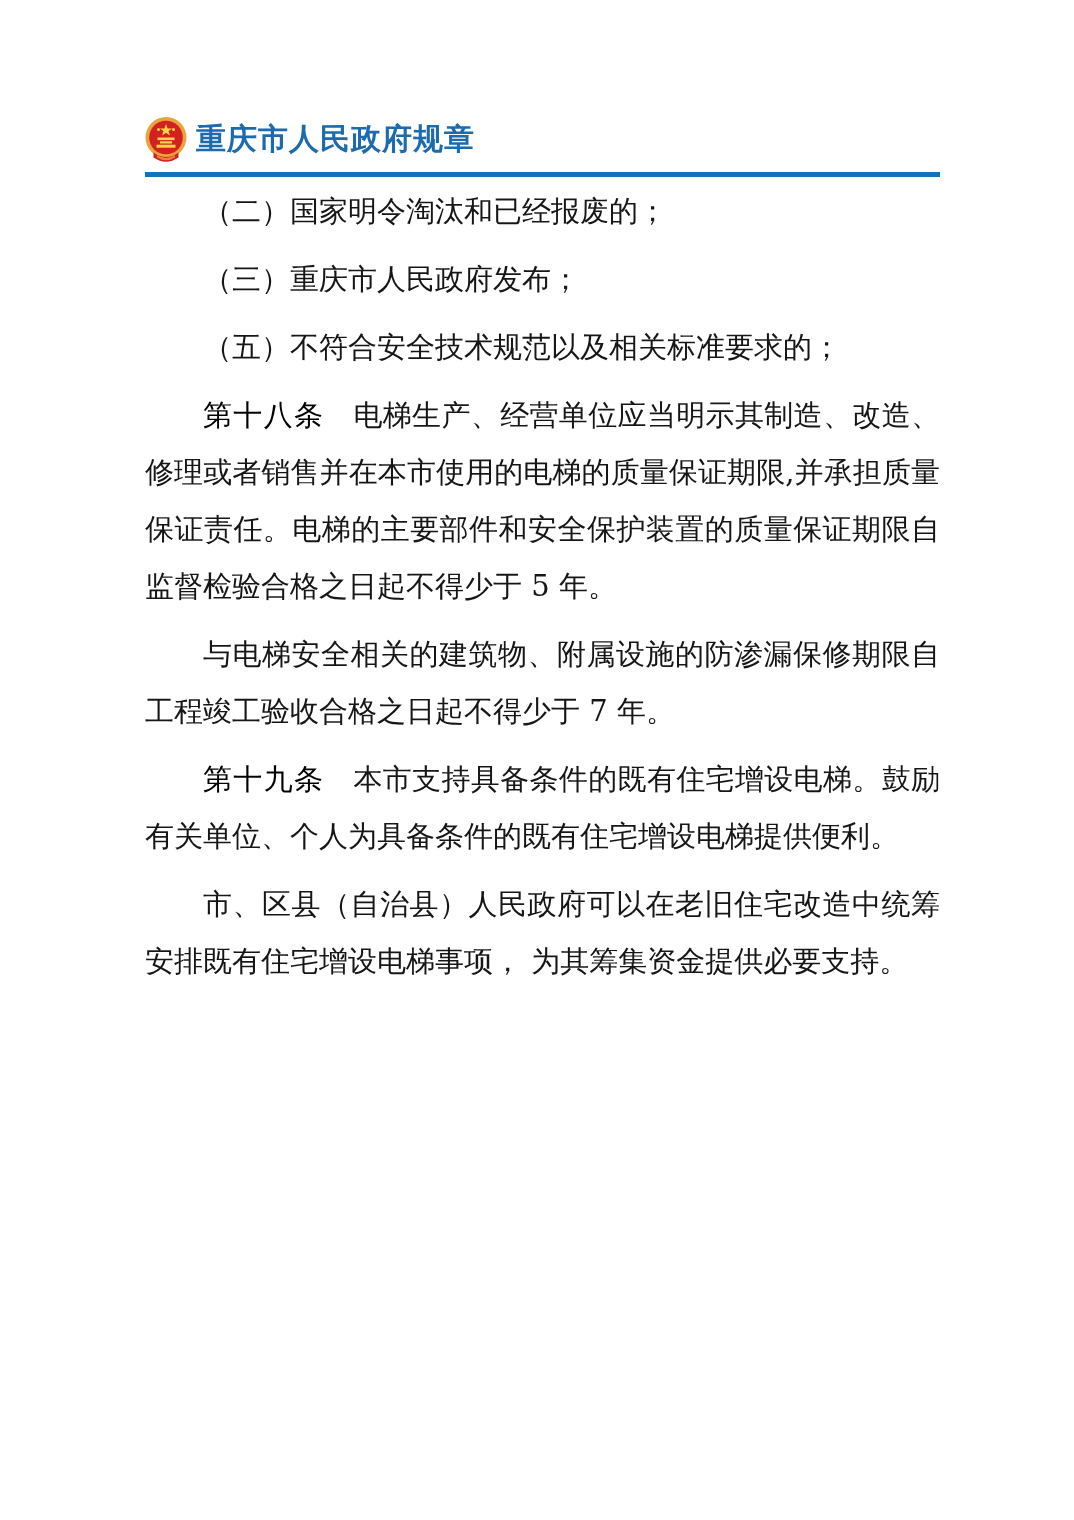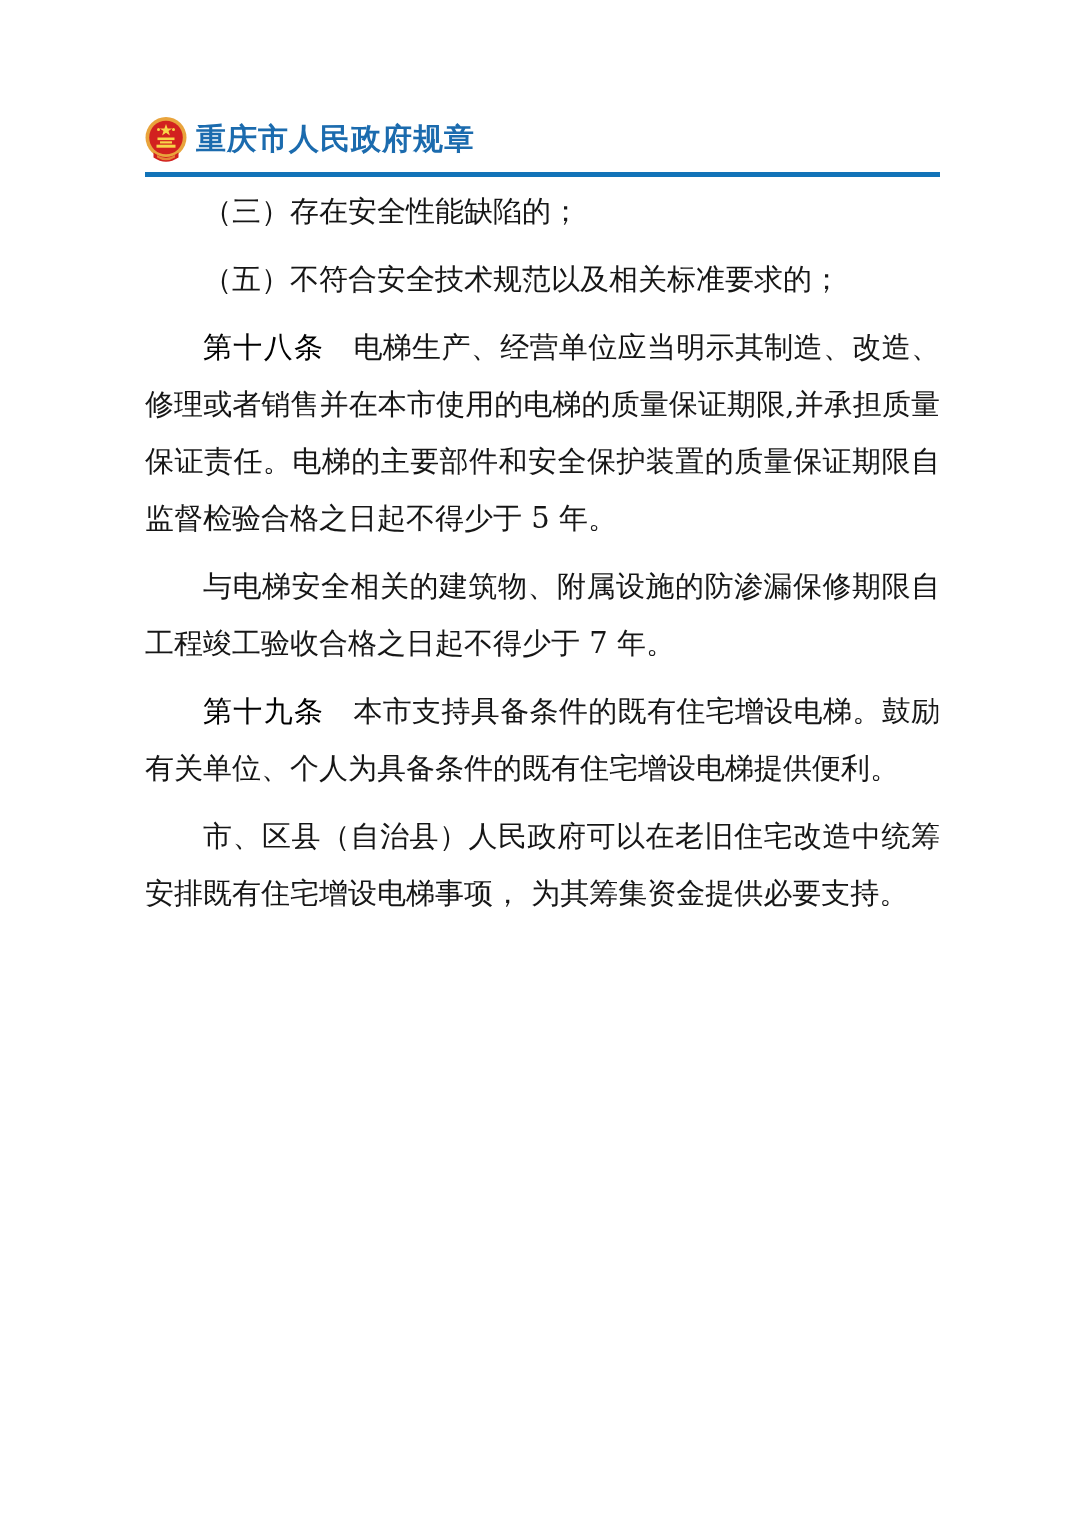--- a/index.html
+++ b/index.html
@@ -120,21 +120,22 @@
 
         <path d="M8.5 36.5 Q21 45.5 33.5 36.5 L33.5 41.5 Q21 50 8.5 41.5 Z" fill="#d2211f"></path>
         <path d="M12 39 Q21 45 30 39 L30 41.5 Q21 47 12 41.5 Z" fill="#f8d648" opacity="0.55"></path>
       </svg>
     </span>
     <span class="header-title">重庆市人民政府规章</span>
   </div>
   <div class="header-rule"></div>
 
   <div class="content">
-    <p>（三）存在安全性能缺陷的；</p>
+    <p>（二）国家明令淘汰和已经报废的；</p>
+    <p>（三）重庆市人民政府发布；</p>
     <p>（五）不符合安全技术规范以及相关标准要求的；</p>
 
     <p><span class="article-no">第十八条</span><span>电梯生产、经营单位应当明示其制造、改造、修理或者销售并在本市使用的电梯的质量保证期限,并承担质量保证责任。电梯的主要部件和安全保护装置的质量保证期限自监督检验合格之日起不得少于 5 年。</span></p>
     <p>与电梯安全相关的建筑物、附属设施的防渗漏保修期限自工程竣工验收合格之日起不得少于 7 年。</p>
 
     <p><span class="article-no">第十九条</span><span>本市支持具备条件的既有住宅增设电梯。鼓励有关单位、个人为具备条件的既有住宅增设电梯提供便利。</span></p>
     <p>市、区县（自治县）人民政府可以在老旧住宅改造中统筹安排既有住宅增设电梯事项， 为其筹集资金提供必要支持。</p>
   </div>
 
   <div class="page-num">– 9 –</div>

